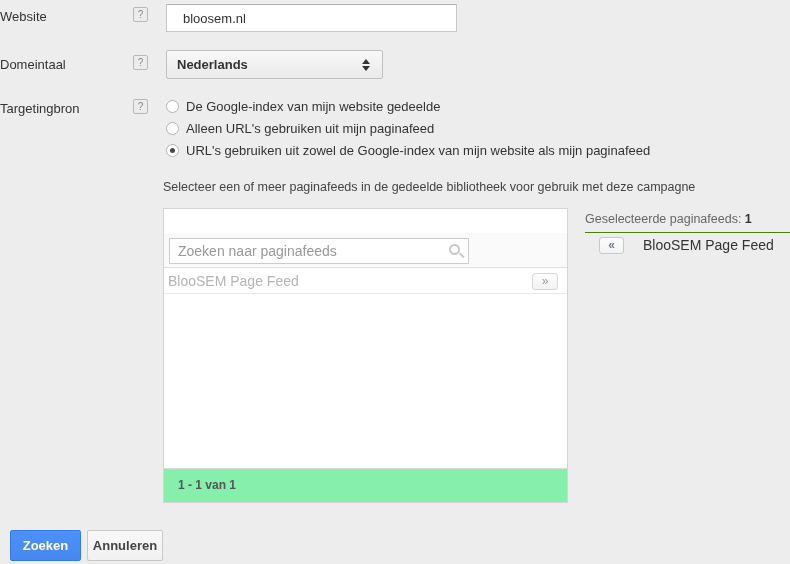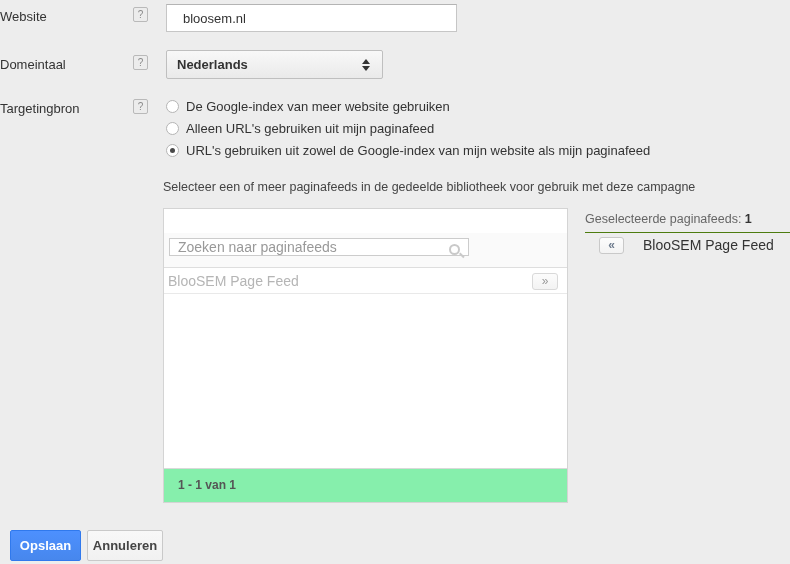--- a/index.html
+++ b/index.html
@@ -74,21 +74,21 @@
     position:absolute; left:0; top:0; right:8px; height:24px;
     background:#f3f3f3; border-bottom:1px solid #d4d4d4;
     font-size:15px; font-weight:bold; color:#333;
     line-height:24px; padding-left:12px;margin-top:43px;
   }
   .search-area {
     position:absolute; left:0; top:24px; right:0; height:35px;
     background:#fafafa; border-bottom:1px solid #dedede;
   }
   .search-input {
-    position:absolute; left:5px; top:5px; width:300px; height:18px;
+    position:absolute; left:5px; top:5px; width:300px; height:26px;
     background:#fff; border:1px solid #ccc;
     font-size:14px; color:#333; padding:0 26px 0 8px;
     font-family:"Liberation Sans", sans-serif;
   }
   .search-input::placeholder { color:#999; opacity:1; }
   .mag-icon { position:absolute; left:285px; top:11px; width:11px; height:11px;
     border:2px solid #c9c9c9; border-radius:50%; pointer-events:none; }
   .mag-icon::after {
     content:""; position:absolute; left:8px; top:8px; width:2px; height:6px;
     background:#c9c9c9; transform:rotate(-45deg); transform-origin:top left;
@@ -163,21 +163,21 @@
       <span class="arrow-up"></span>
       <span class="arrow-down"></span>
     </span>
 </div>
 
 <div class="abs field-label" style="top:101px;">Targetingbron</div>
 <div class="abs help-icon" style="top:99px;">?</div>
 
 <div class="abs radio-row" style="top:99px;">
   <span class="radio"></span>
-  <span class="radio-label">De Google-index van meer website gebruiken</span>
+  <span class="radio-label">De Google-index van mijn website gedeelde</span>
 </div>
 <div class="abs radio-row" style="top:121px;">
   <span class="radio"></span>
   <span class="radio-label">Alleen URL's gebruiken uit mijn paginafeed</span>
 </div>
 <div class="abs radio-row" style="top:143px;">
   <span class="radio checked"></span>
   <span class="radio-label">URL's gebruiken uit zowel de Google-index van mijn website als mijn paginafeed</span>
 </div>
 
@@ -198,14 +198,14 @@
 
 <div class="abs selected-title">
   <span>Geselecteerde paginafeeds:</span>
   <b>1</b>
 </div>
 <div class="abs selected-item">
   <span class="chevron-btn">«</span>
   <span class="selected-item-name">BlooSEM Page Feed</span>
 </div>
 
-<button class="btn btn-save">Opslaan</button>
+<button class="btn btn-save">Zoeken</button>
 <button class="btn btn-cancel">Annuleren</button>
 
 </body></html>

